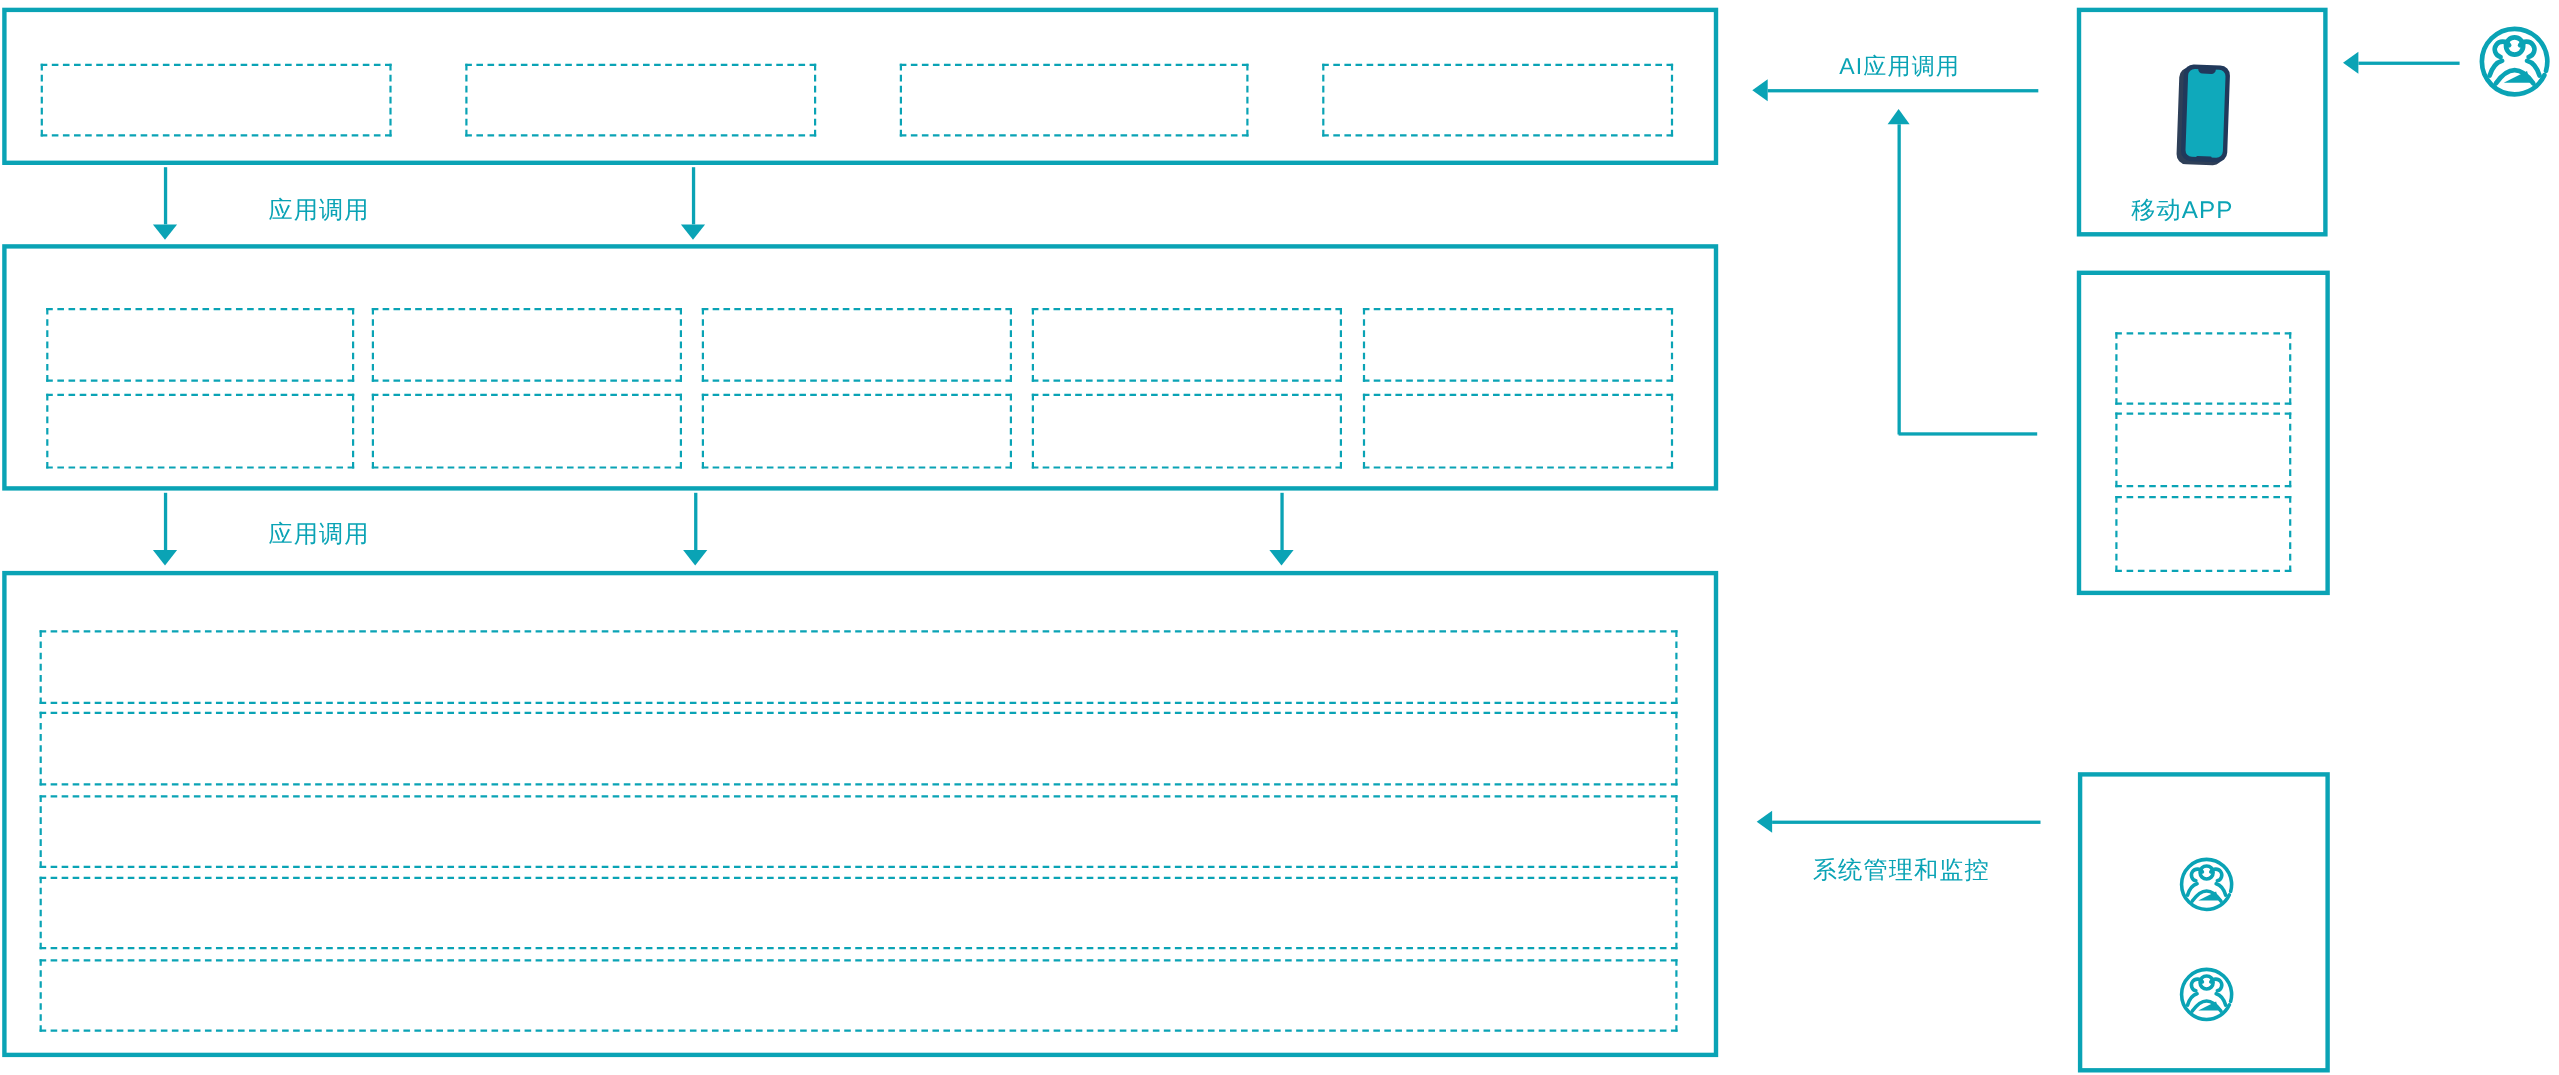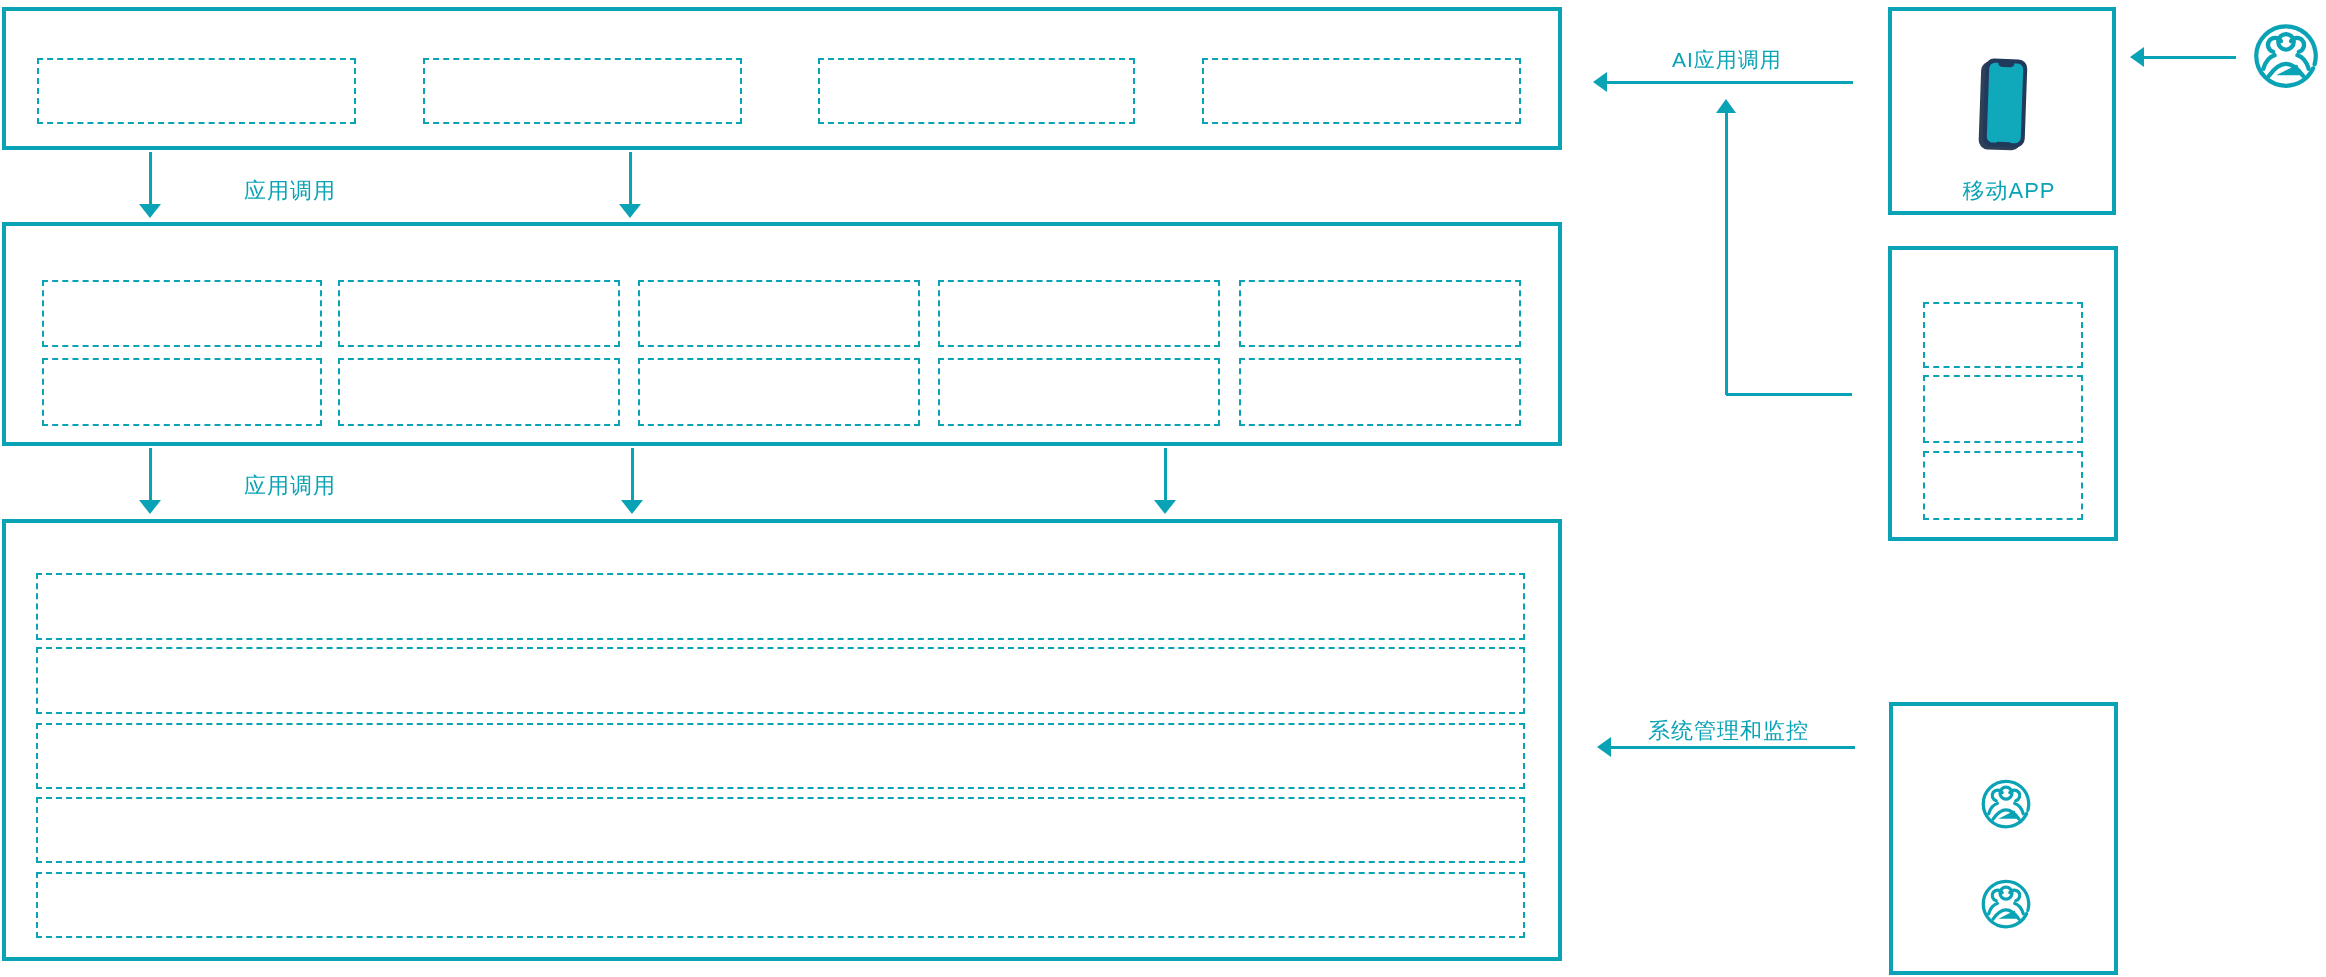--- a/index.html
+++ b/index.html
@@ -129,21 +129,21 @@
     <div class="dashed-box" style="left:30px;top:274px;width:1489px;height:66px;"></div>
     <div class="dashed-box" style="left:30px;top:349px;width:1489px;height:66px;"></div>
   </div>
 
   <div class="band" style="left:1888px;top:7px;width:228px;height:208px;">
     <div class="phone" style="left:92px;top:48px;width:42px;height:88px;">
       <div class="screen"></div>
       <div class="notch"></div>
       <div class="homebar"></div>
     </div>
-    <div class="label" style="left:0;top:165px;width:184px;text-align:center;padding-left:25px;">移动APP</div>
+    <div class="label" style="left:0;top:165px;width:184px;text-align:center;">移动APP</div>
   </div>
 
   <div class="band" style="left:1888px;top:246px;width:230px;height:295px;">
     <div class="dashed-box" style="left:31px;top:52px;width:160px;height:66px;"></div>
     <div class="dashed-box" style="left:31px;top:125px;width:160px;height:68px;"></div>
     <div class="dashed-box" style="left:31px;top:201px;width:160px;height:69px;"></div>
   </div>
 
   <div class="band" style="left:1889px;top:702px;width:229px;height:273px;">
     <div class="users-icon" style="left:87px;top:72px;width:52px;height:52px;">
@@ -196,15 +196,15 @@
       <path d="M40 33 q-2.5 -8 -8 -9.5"></path>
       <path d="M12 38 q12 -17 24 0"></path>
       <polygon points="17,37.5 32,30 34,37.5" fill="#0aa3b5" stroke="none"></polygon>
     </svg>
   </div>
 
   <div class="arrow-left" style="left:1597px;top:737px;">
     <div class="head"></div>
       <div class="shaft" style="width:244px;"></div>
   </div>
-  <div class="label" style="left:1648px;top:716px;">系统管理和监控</div>
+  <div class="label" style="left:1648px;top:776px;">系统管理和监控</div>
 
 </div>
 
 </body></html>

